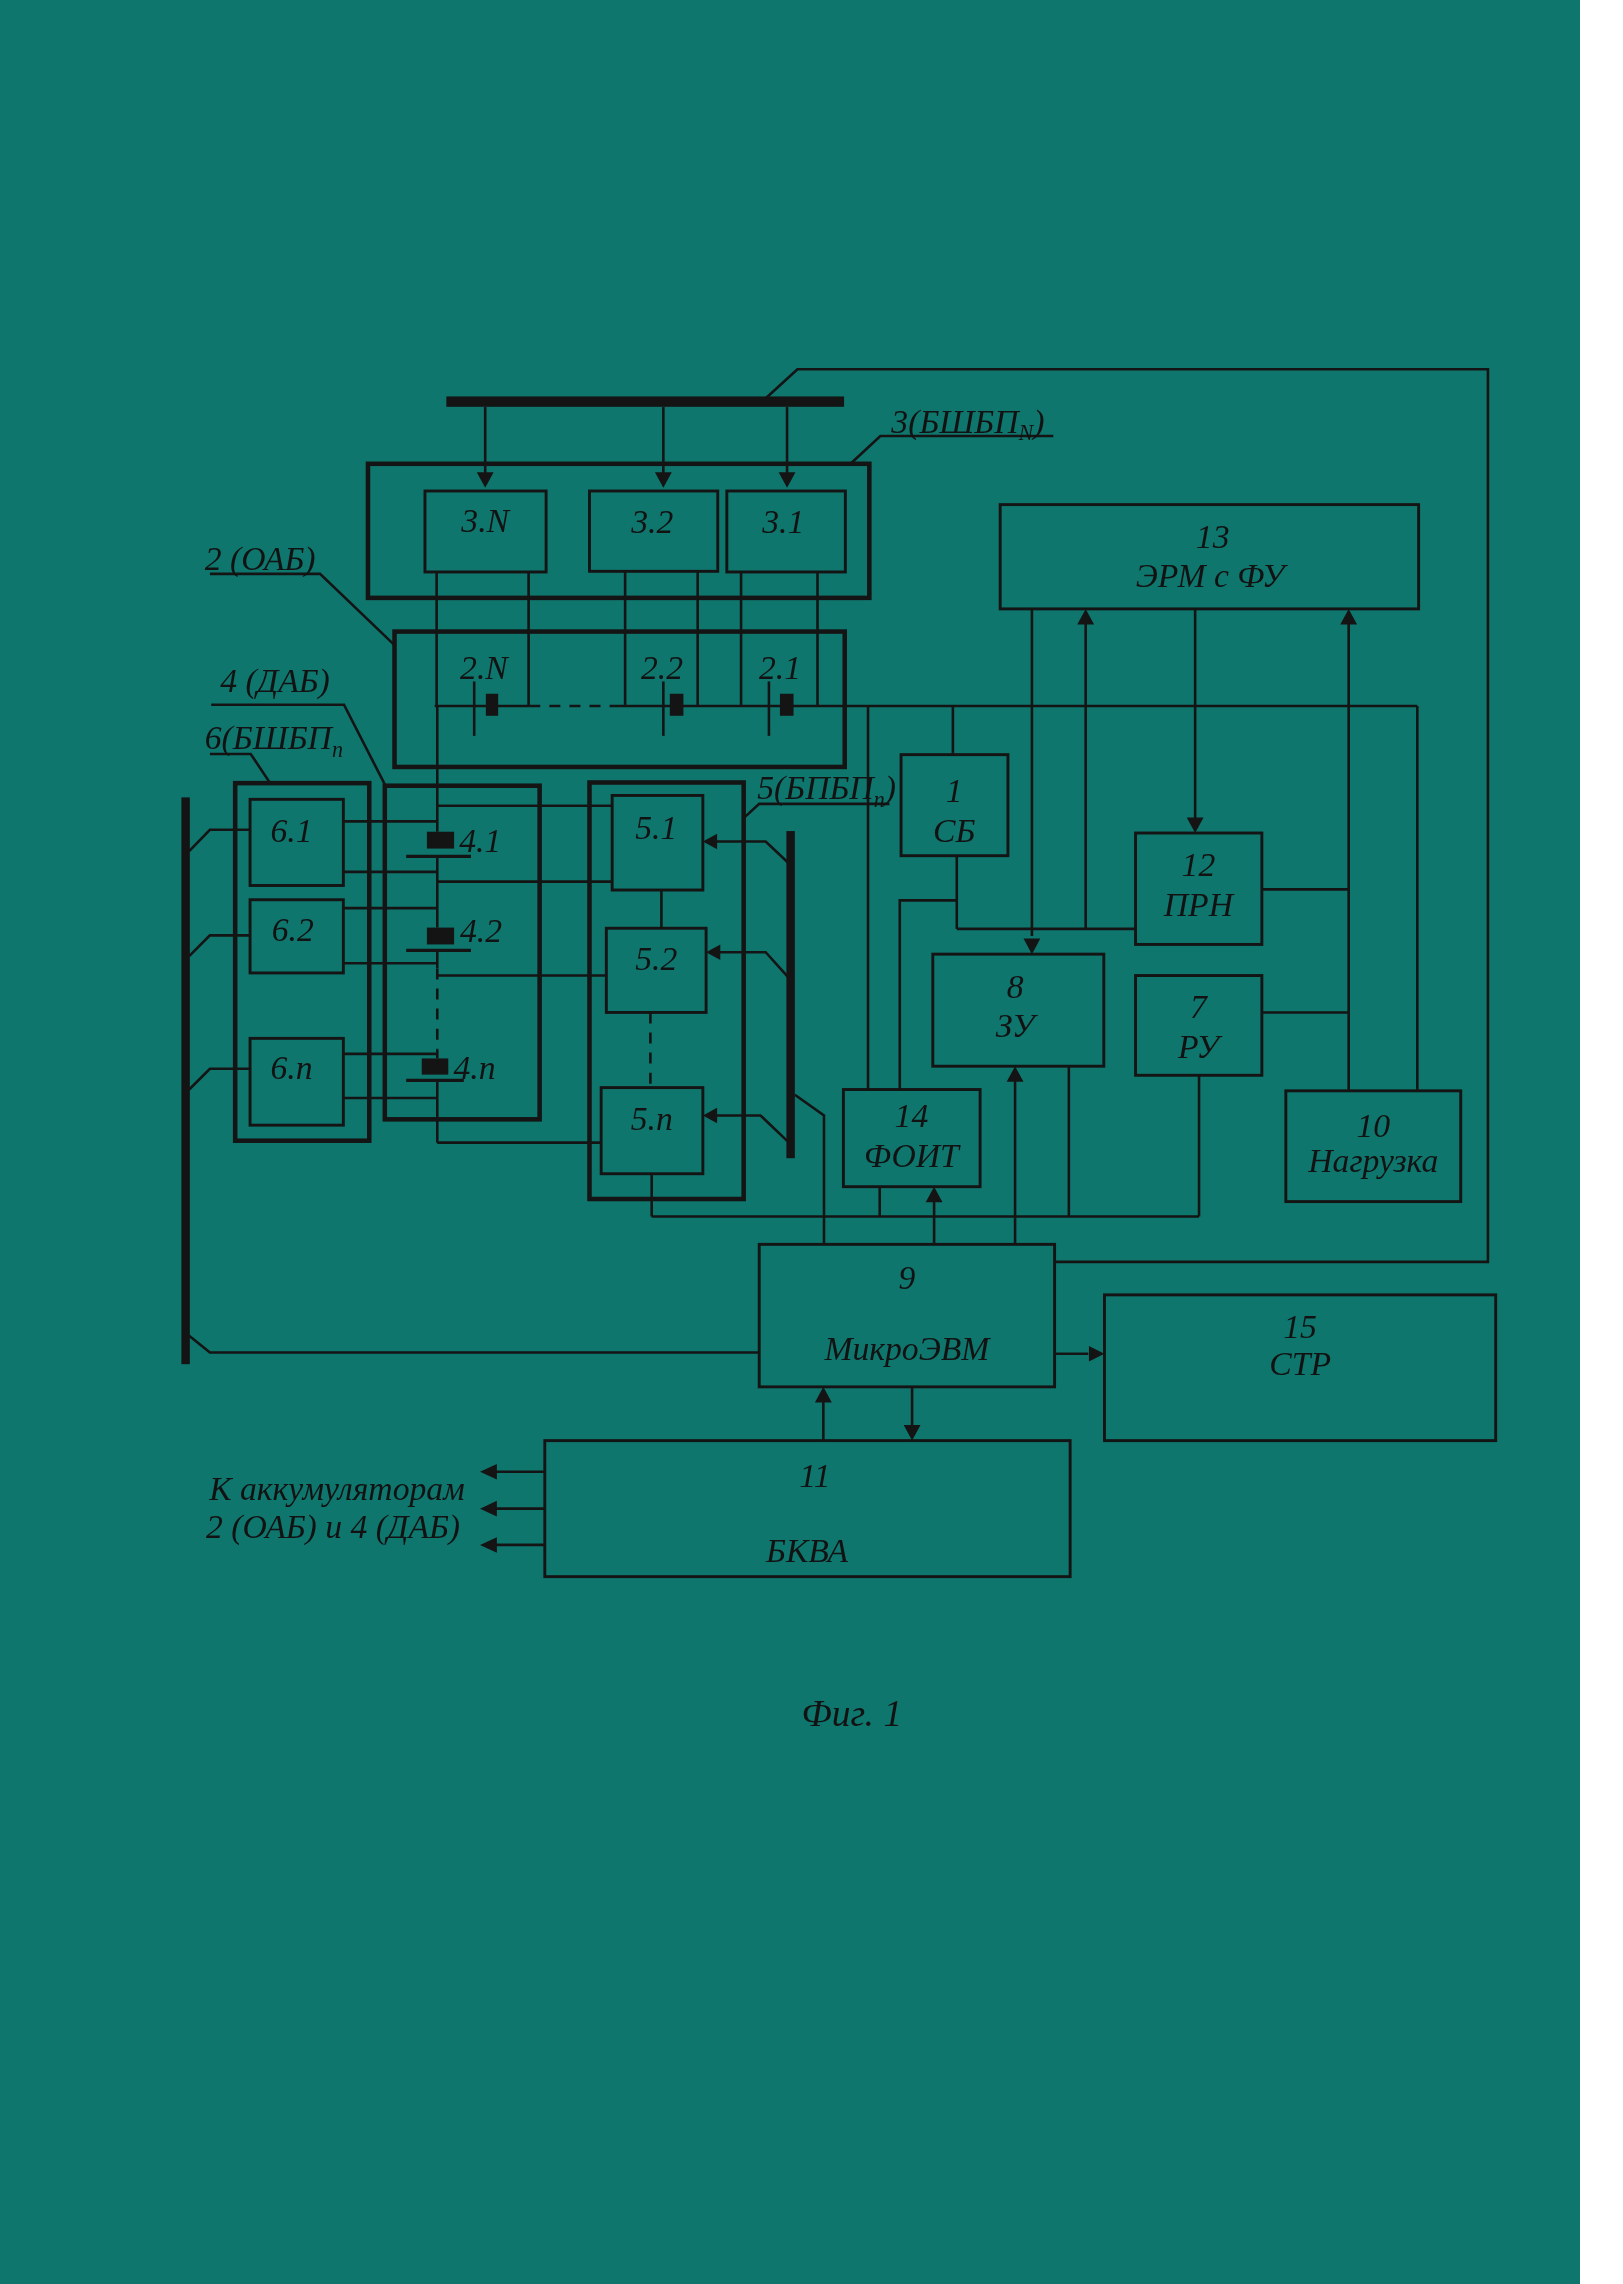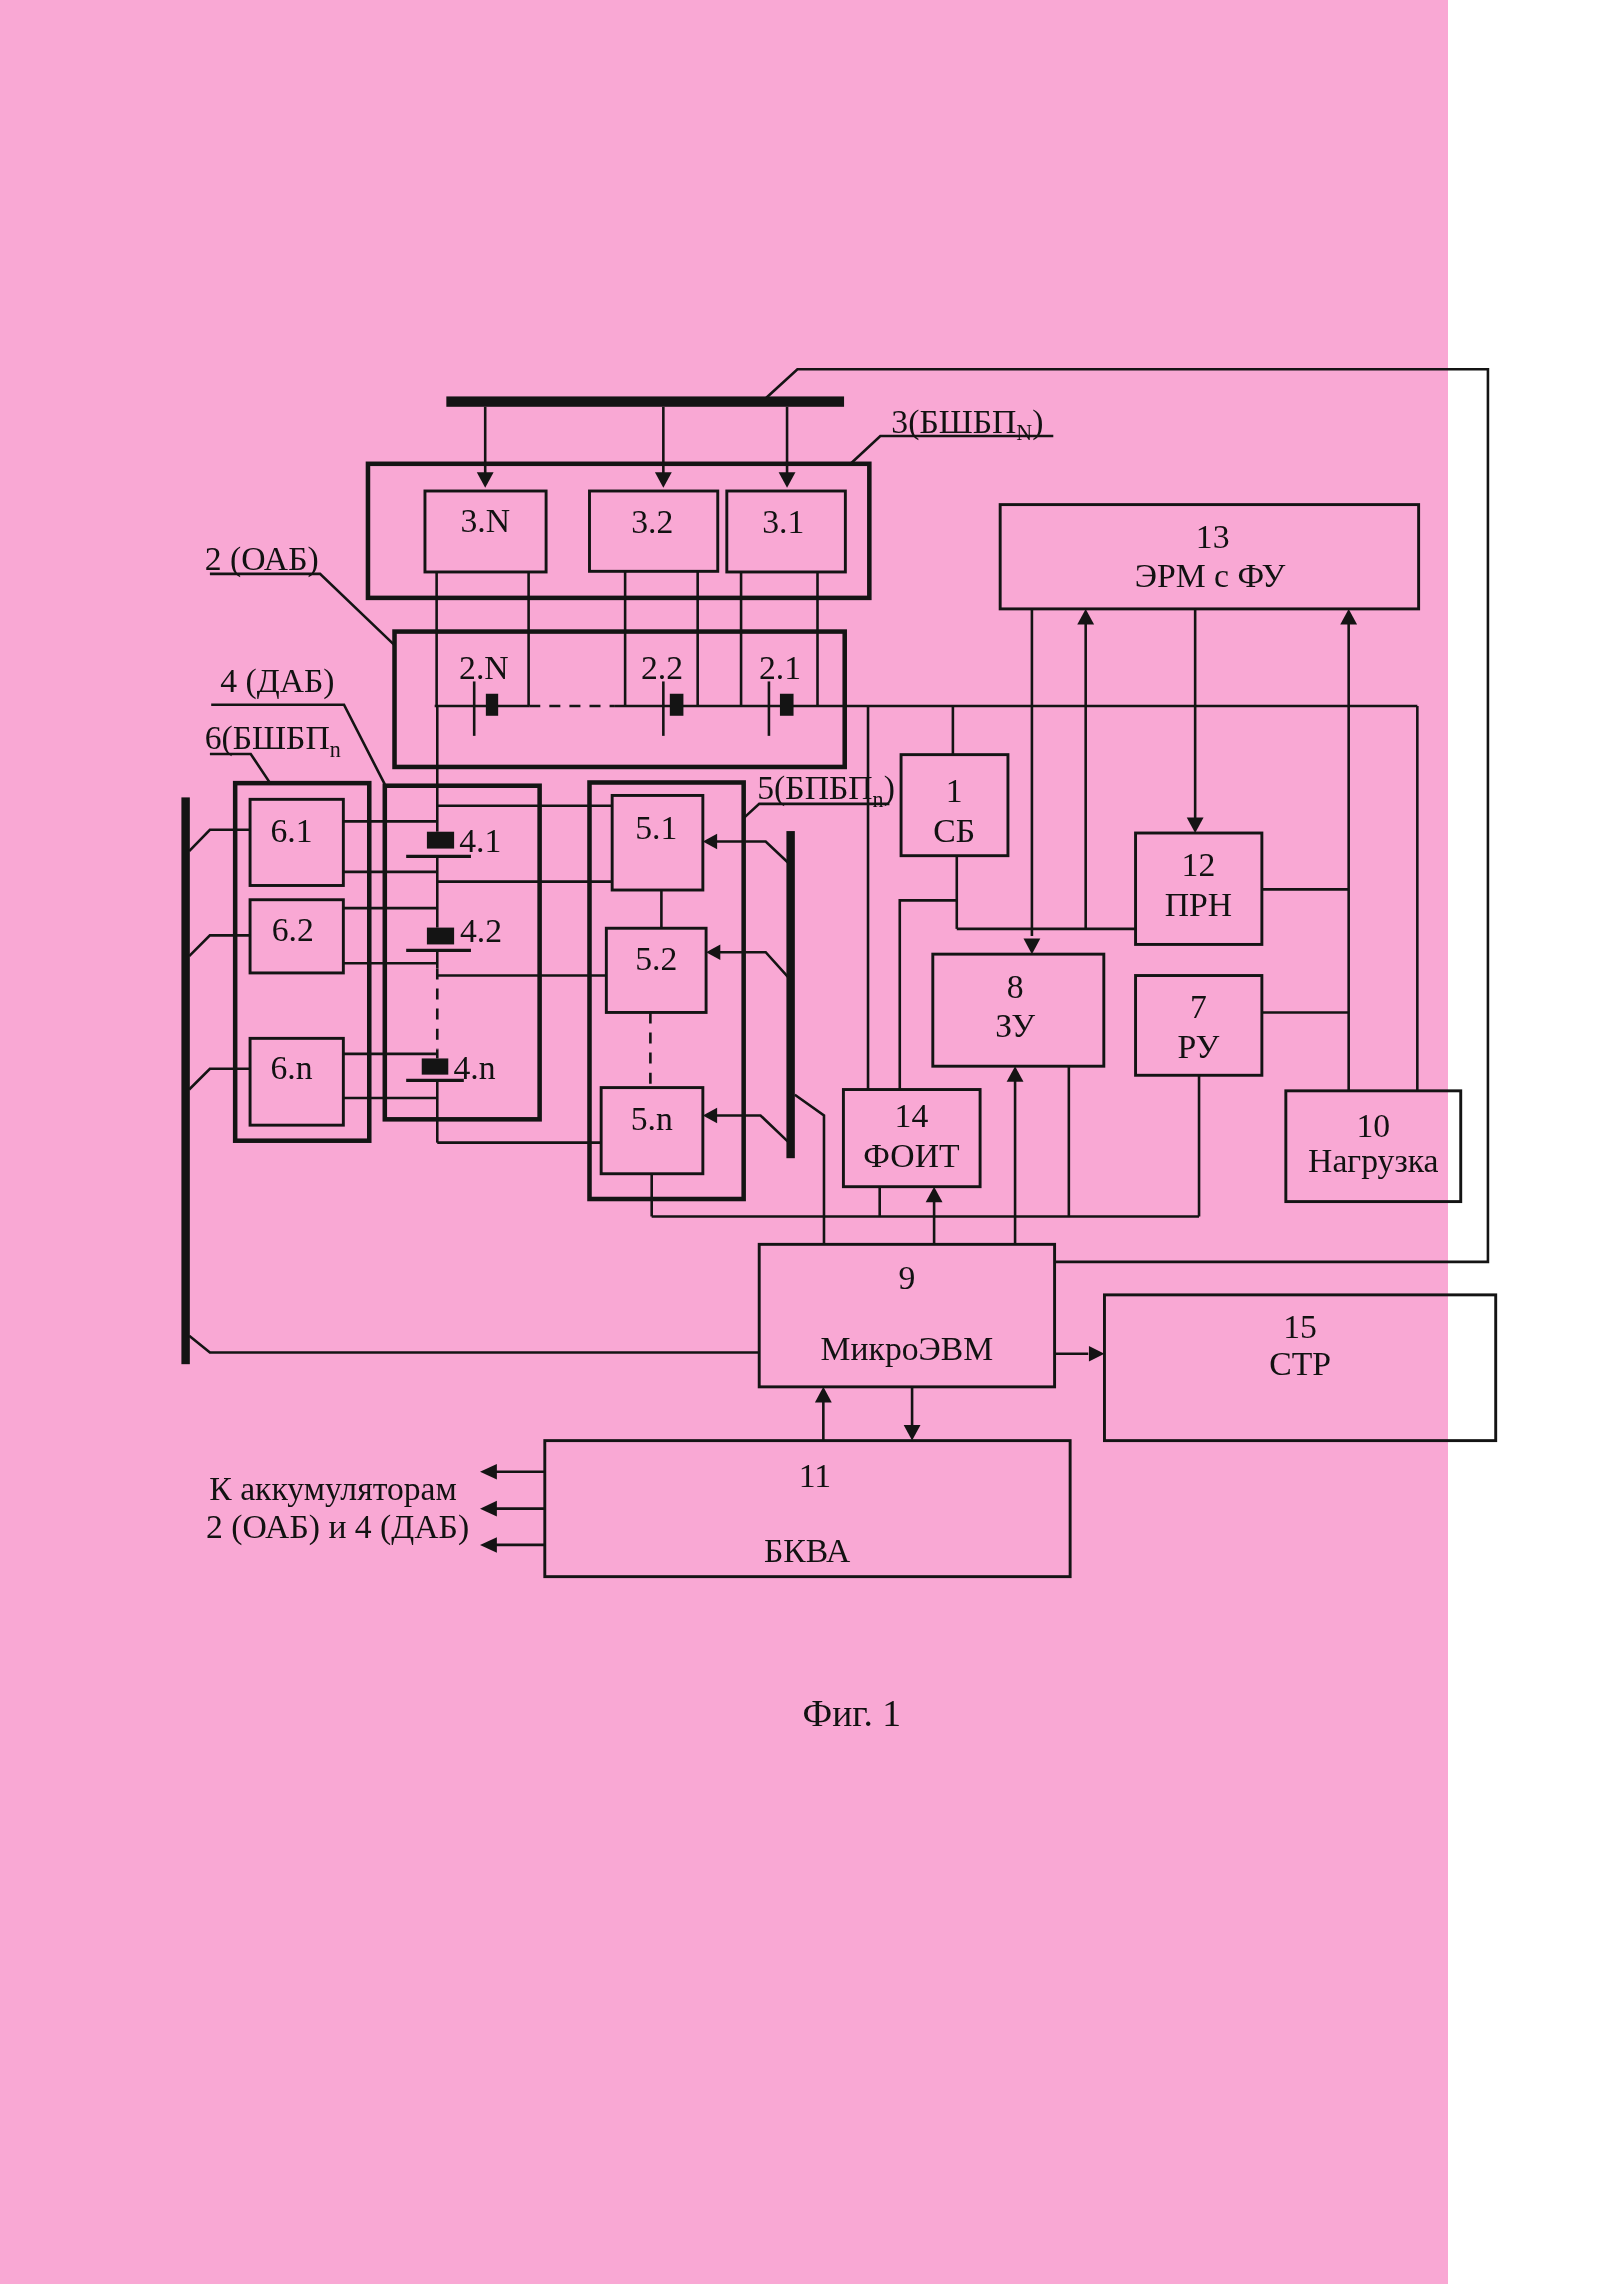--- a/index.html
+++ b/index.html
@@ -1,16 +1,16 @@
 <!DOCTYPE html>
 <html style="font-size:10.4px"><head>
 <meta charset="utf-8">
 <style>
   html,body{margin:0;padding:0;background:#ffffff;}
-  .page{width:1448px;height:2284px;position:relative;background:#f9a8d4;}
+  .page{width:1580px;height:2284px;position:relative;background:#0f766e;font-style:italic;}
   svg{position:absolute;top:0;left:0;}
   text{font-family:"Liberation Serif", serif;fill:#121212;-webkit-font-smoothing:antialiased;}
   .t52{font-size:52px;}
   .sub{font-size:34px;}
 </style>
 </head>
 <body>
 <div class="page">
 <svg width="1624" height="2284" viewBox="0 0 2507 3526" xmlns="http://www.w3.org/2000/svg">
 

